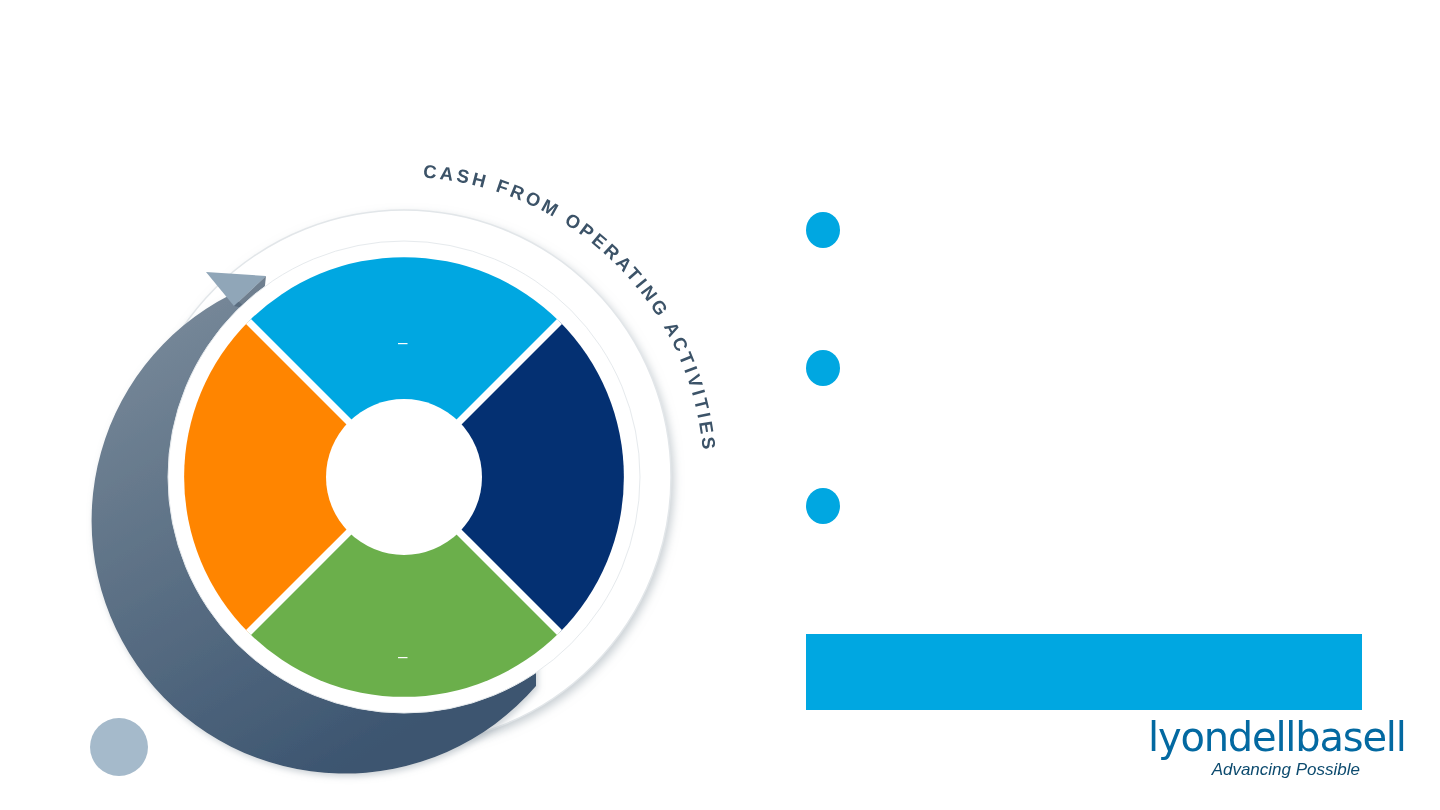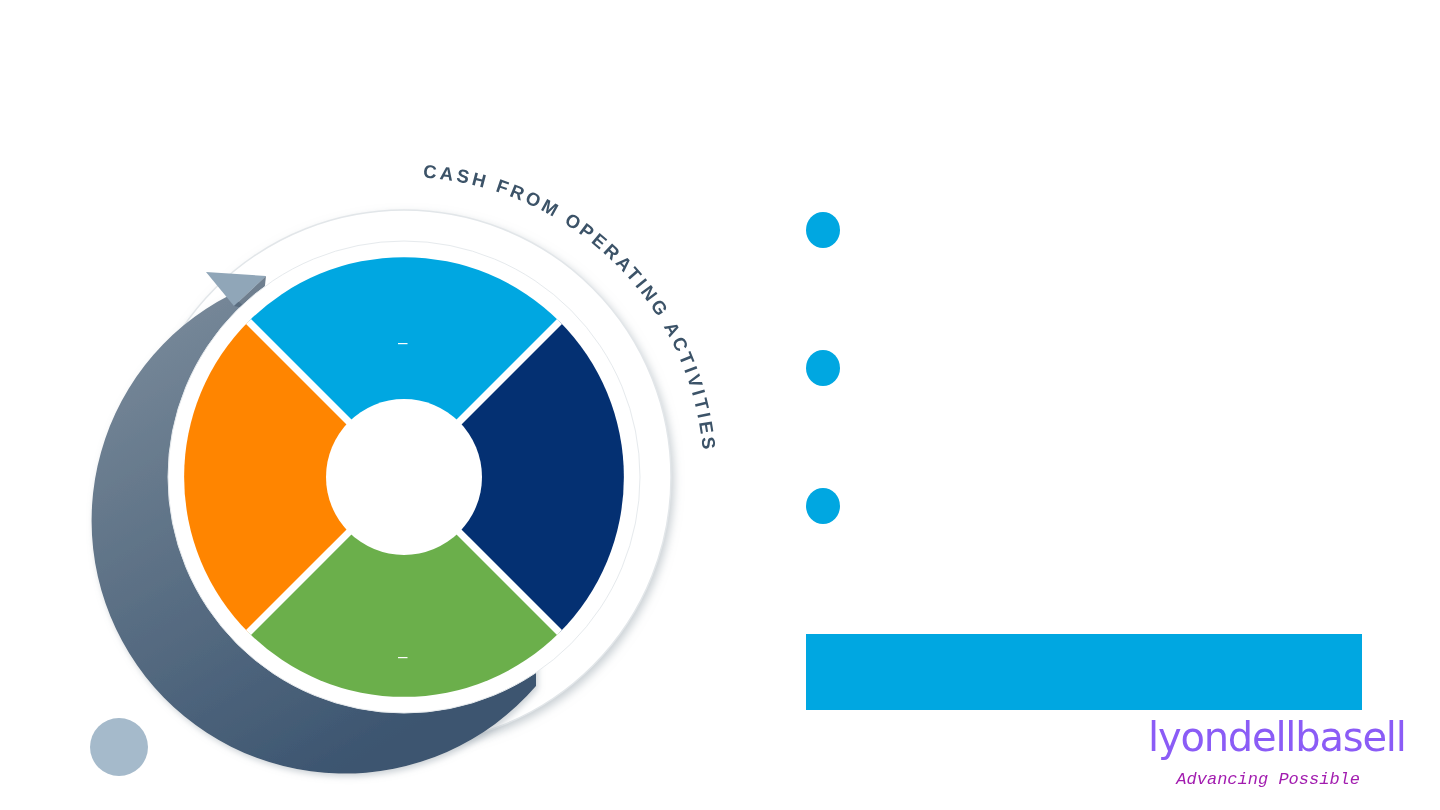--- a/index.html
+++ b/index.html
@@ -84,31 +84,31 @@
     position: absolute;
     left: 1148px;
     top: 716px;
     width: 212px;
     text-align: right;
   }
   .logo-word {
     font-family: "DejaVu Sans", sans-serif;
     font-size: 40px;
     letter-spacing: -1.2px;
-    color: #8b5cf6;
+    color: #0369a1;
     line-height: 42px;
     white-space: nowrap;
   }
   .logo-tag {
-    font-family: Liberation Mono, monospace;
+    font-family: Liberation Sans, sans-serif;
     font-style: italic;
     font-size: 17px;
-    color: #a21caf;
+    color: #0c4a6e;
     line-height: 22px;
-    margin-top: 11px;
+    margin-top: 1px;
     white-space: nowrap;
   }
 
   
   .deco-circle {
     position: absolute;
     left: 90px;
     top: 718px;
     width: 58px;
     height: 58px;

